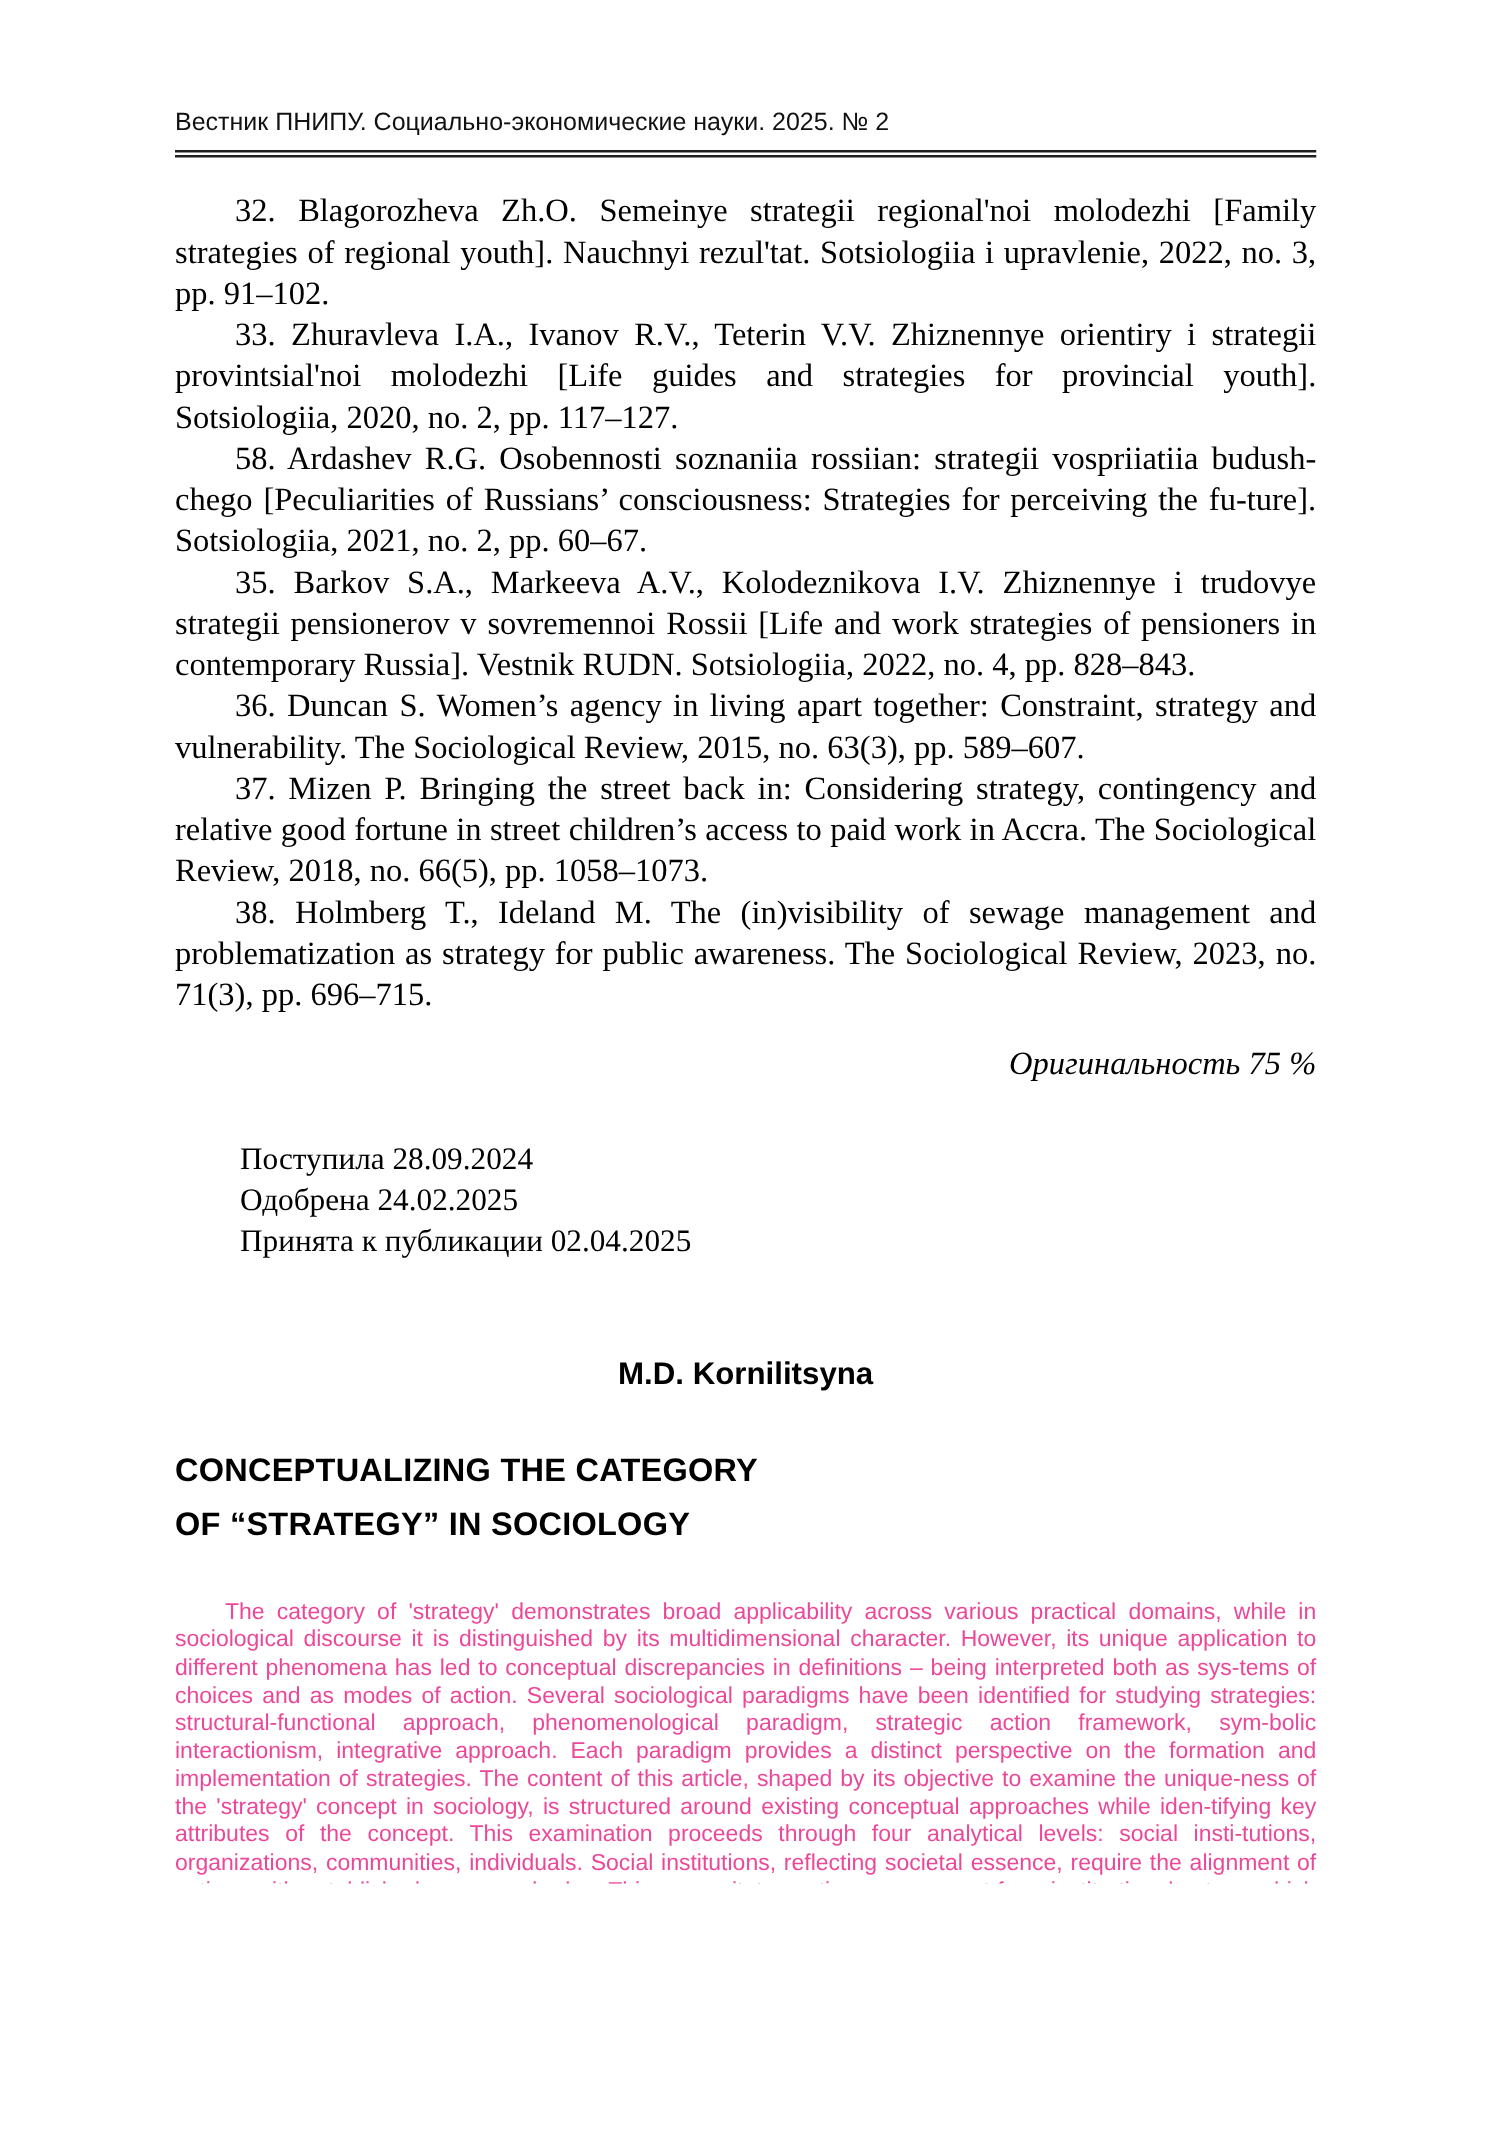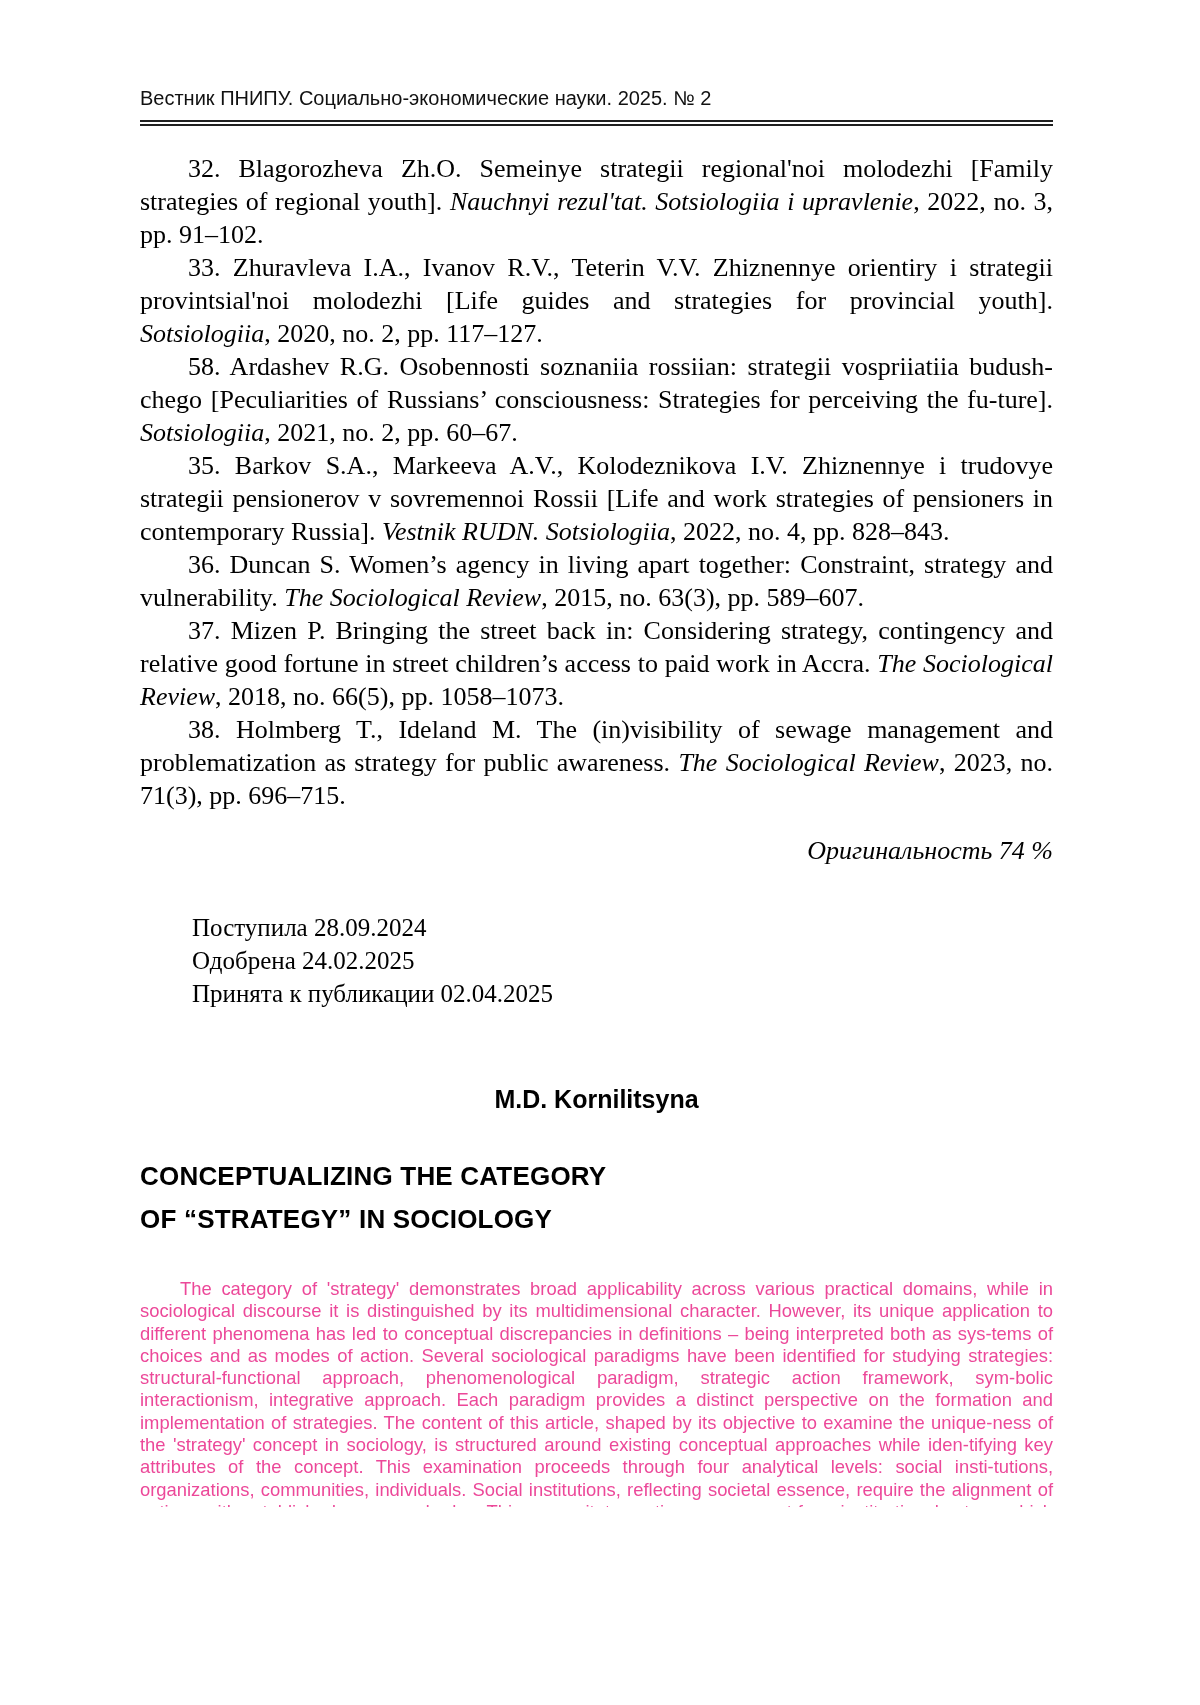--- a/index.html
+++ b/index.html
@@ -31,21 +31,21 @@
     margin-top: 26px;
     font-family: "Liberation Serif", serif;
     font-size: 26px;
     line-height: 33px;
     text-align: justify;
   }
   .references p {
     margin: 0;
     text-indent: 48px;
   }
-  .it { font-style: italic; }
+  .it { }
   
   .originality {
     margin-top: 22px;
     font-family: "Liberation Serif", serif;
     font-style: italic;
     font-size: 26px;
     line-height: 33px;
     text-align: right;
   }
   
@@ -117,21 +117,21 @@
   <section class="references">
     <p><span>32. Blagorozheva Zh.O. Semeinye strategii regional'noi molodezhi [Family strategies of regional youth]. </span><span class="it">Nauchnyi rezul'tat. Sotsiologiia i upravlenie</span><span>, 2022, no. 3, pp. 91–102.</span></p>
     <p><span>33. Zhuravleva I.A., Ivanov R.V., Teterin V.V. Zhiznennye orientiry i strategii provintsial'noi molodezhi [Life guides and strategies for provincial youth]. </span><span class="it">Sotsiologiia</span><span>, 2020, no. 2, pp. 117–127.</span></p>
     <p><span>58. Ardashev R.G. Osobennosti soznaniia rossiian: strategii vospriiatiia budush-chego [Peculiarities of Russians’ consciousness: Strategies for perceiving the fu-ture]. </span><span class="it">Sotsiologiia</span><span>, 2021, no. 2, pp. 60–67.</span></p>
     <p><span>35. Barkov S.A., Markeeva A.V., Kolodeznikova I.V. Zhiznennye i trudovye strategii pensionerov v sovremennoi Rossii [Life and work strategies of pensioners in contemporary Russia]. </span><span class="it">Vestnik RUDN. Sotsiologiia</span><span>, 2022, no. 4, pp. 828–843.</span></p>
     <p><span>36. Duncan S. Women’s agency in living apart together: Constraint, strategy and vulnerability. </span><span class="it">The Sociological Review</span><span>, 2015, no. 63(3), pp. 589–607.</span></p>
     <p><span>37. Mizen P. Bringing the street back in: Considering strategy, contingency and relative good fortune in street children’s access to paid work in Accra. </span><span class="it">The Sociological Review</span><span>, 2018, no. 66(5), pp. 1058–1073.</span></p>
     <p><span>38. Holmberg T., Ideland M. The (in)visibility of sewage management and problematization as strategy for public awareness. </span><span class="it">The Sociological Review</span><span>, 2023, no. 71(3), pp. 696–715.</span></p>
   </section>
 
-  <div class="originality">Оригинальность 74 %</div>
+  <div class="originality">Оригинальность 75 %</div>
 
   <div class="dates">
     <span>Поступила 28.09.2024</span>
     <span>Одобрена 24.02.2025</span>
     <span>Принята к публикации 02.04.2025</span>
   </div>
 
   <div class="author">M.D. Kornilitsyna</div>
 
   <div class="title">

